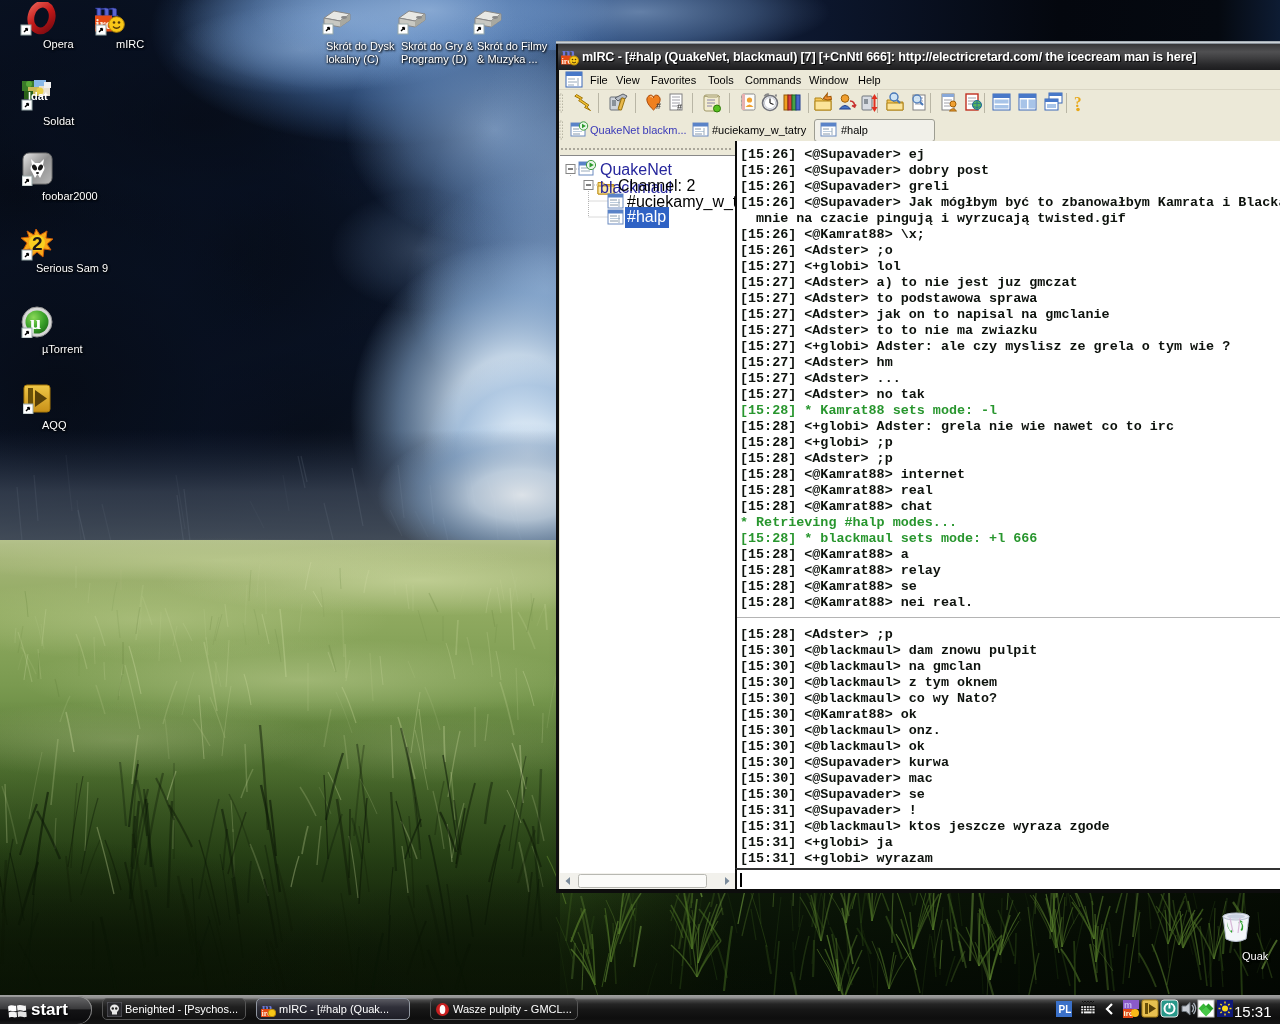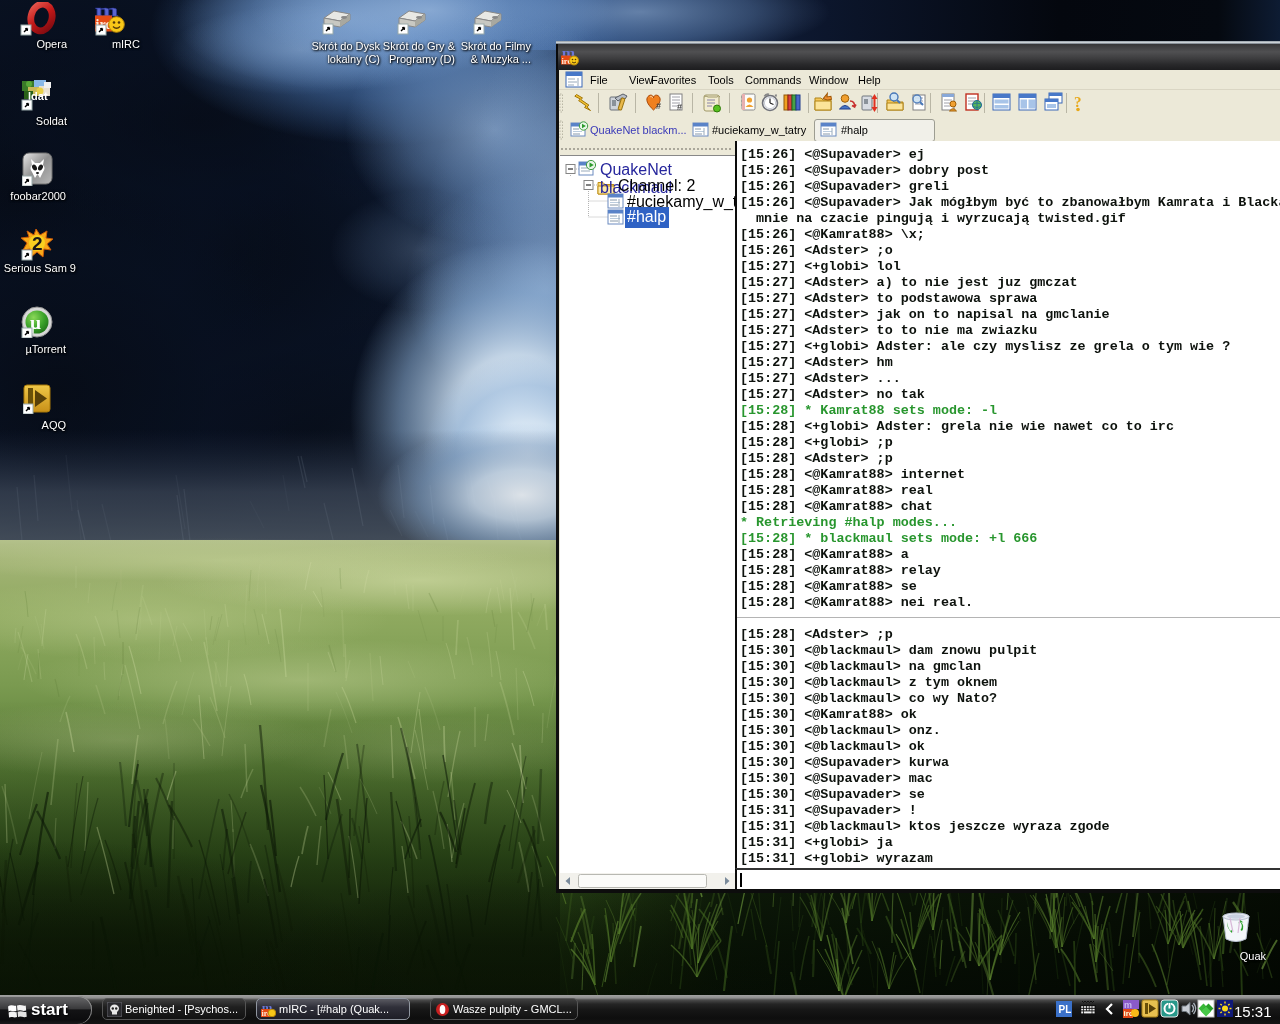--- a/index.html
+++ b/index.html
@@ -1,19 +1,19 @@
 <!DOCTYPE html>
 <html><head>
 <meta charset="utf-8">
 <style>
 html,body{margin:0;padding:0;width:1280px;height:1024px;overflow:hidden;background:#000;}
 body{font-family:"Liberation Sans",sans-serif;position:relative;}
 .abs{position:absolute;}
 #wall{position:absolute;left:0;top:0;}
-.dlabel{position:absolute;color:#fff;font-size:11px;text-align:right;text-shadow:1px 1px 2px #000,0 0 3px #000;line-height:13px;white-space:nowrap;}
+.dlabel{position:absolute;color:#fff;font-size:11px;text-align:left;text-shadow:1px 1px 2px #000,0 0 3px #000;line-height:13px;white-space:nowrap;margin-left:36px;}
 
 #win{position:absolute;left:556px;top:41px;width:724px;height:852px;}
 #silver{position:absolute;left:0;top:0;width:724px;height:3px;background:linear-gradient(#88929b,#d4dade 45%,#6a737c);}
 #tbar{position:absolute;left:0;top:3px;width:724px;height:26px;background:linear-gradient(#363638,#505052 30%,#3d3d3f 55%,#28282a 80%,#1d1d1f);border-left:2px solid #0a0a0a;}
 #ttext{position:absolute;left:24px;top:6px;color:#fff;font-size:12.6px;font-weight:bold;letter-spacing:-0.15px;white-space:nowrap;text-shadow:1px 1px 1px #000;}
 #menubar{position:absolute;left:0;top:29px;width:724px;height:20px;background:#ece9d8;border-left:3px solid #101010;color:#000;font-size:11px;}
 .mi{position:absolute;top:4px;}
 #toolbar{position:absolute;left:0;top:49px;width:724px;height:28px;background:#ece9d8;border-left:3px solid #101010;}
 #tabbar{position:absolute;left:0;top:77px;width:724px;height:24px;background:#ece9d8;border-left:3px solid #101010;font-size:11px;color:#000;}
 #belowtab{position:absolute;left:0;top:101px;width:724px;height:5px;background:#ece9d8;border-left:3px solid #101010;}
@@ -964,34 +964,35 @@
 <g transform="scale(1.6,1)">
           <text x="0.5" y="8.5" font-size="10" font-weight="bold" fill="#6a76d8" font-family="Liberation Serif">m</text>
         </g>
 <rect x="0" y="8.5" width="10" height="9" fill="#e64a14"></rect>
 <text x="0.5" y="16.5" font-size="8.5" font-weight="bold" fill="#ffe8d8" font-family="Liberation Serif">irc</text>
 <circle cx="13" cy="13.5" r="4.5" fill="#f8c818" stroke="#b88808"></circle>
 <circle cx="11.5" cy="12.5" r="0.8" fill="#503808"></circle>
         <circle cx="14.5" cy="12.5" r="0.8" fill="#503808"></circle>
 <path d="M11 15 q2 2 4 0" stroke="#503808" fill="none"></path>
 </svg>
+      <div id="ttext">mIRC - [#halp (QuakeNet, blackmaul) [7] [+CnNtl 666]: http://electricretard.com/ the icecream man is here]</div>
     </div>
   <div id="menubar">
       <svg width="20" height="18" style="position:absolute;left:6px;top:1px">
 <rect x="1" y="1" width="16" height="15" fill="#fff" stroke="#3a68b8"></rect>
 <rect x="1" y="1" width="16" height="4" fill="#4878c8"></rect>
 <g stroke="#9ab">
           <line x1="3" y1="8" x2="10" y2="8"></line>
           <line x1="3" y1="11" x2="12" y2="11"></line>
           <line x1="3" y1="14" x2="9" y2="14"></line>
         </g>
 <line x1="13" y1="7" x2="13" y2="15" stroke="#9ab"></line>
 </svg>
     <span class="mi" style="left:31px">File</span>
-    <span class="mi" style="left:70px">View</span>
+    <span class="mi" style="left:57px">View</span>
     <span class="mi" style="left:92px">Favorites</span>
     <span class="mi" style="left:149px">Tools</span>
     <span class="mi" style="left:186px">Commands</span>
     <span class="mi" style="left:250px">Window</span>
     <span class="mi" style="left:299px">Help</span>
   </div>
   <div style="position:absolute;left:3px;top:48px;width:721px;height:1px;background:#dad6c4"></div>
     <div id="toolbar">
       <svg width="721" height="28" style="position:absolute;left:0;top:0">
 <rect x="1" y="4" width="2.5" height="18" fill="none" stroke="#b9b6a5" stroke-dasharray="1.5,1.5"></rect>

